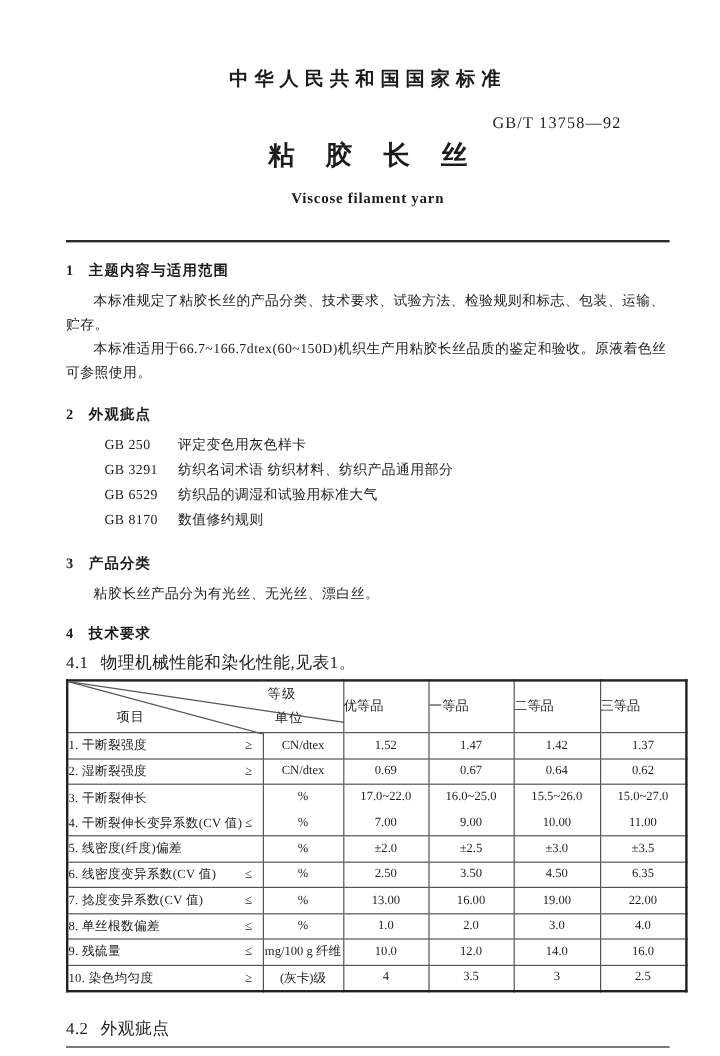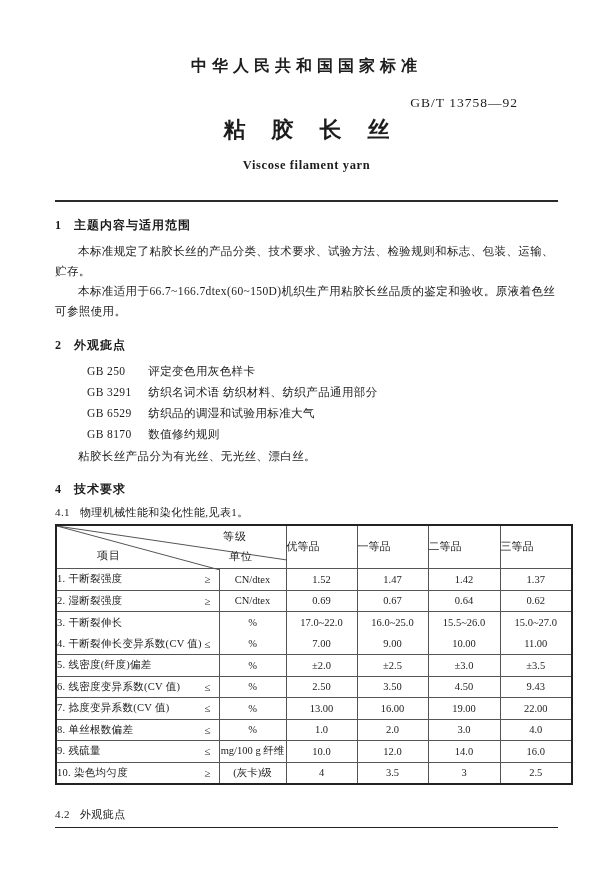--- a/index.html
+++ b/index.html
@@ -17,21 +17,21 @@
   .title { text-align:center; font-size:22px; font-weight:bold; letter-spacing:26px; padding-left:26px; margin-top:4px; }
   .title-en { text-align:center; font-size:12.5px; font-weight:bold; margin-top:13px; letter-spacing:0.6px; }
   .rule-top { border-top:2.5px solid #2b2b2b; margin-top:27px; }
 
   .sec-h { font-size:12px; font-weight:bold; margin:15px 0 7px; letter-spacing:1px; }
   .sec-h .h-no { margin-right:12px; }
   .para { font-size:11.5px; line-height:1.75; text-indent:2em; letter-spacing:0.4px; }
   .refs { margin:2px 0 0 2em; }
   .ref { font-size:11.5px; line-height:1.85; letter-spacing:0.4px; }
   .ref-code { display:inline-block; min-width:58px; }
-  .sub { font-size:11px; margin:3px 0 4px; letter-spacing:0.4px; }
+  .sub { font-size:14px; margin:3px 0 4px; letter-spacing:0.4px; }
   .sub .h-no { margin-right:10px; }
 
   .tbl-caption { text-align:center; font-size:11.5px; margin:9px 0 3px; letter-spacing:2px; }
   table.spec { width:516px; border-collapse:collapse; table-layout:fixed; font-size:10.5px; border:2px solid #222; }
   table.spec th, table.spec td { border:1px solid #555; padding:0; }
   table.spec thead th { height:44px; font-weight:normal; font-size:11px; text-align:left; vertical-align:middle; }
   th.corner { position:relative; padding:0; }
   th.corner svg { position:absolute; left:0; top:0; }
   th.corner span { position:absolute; font-size:11px; letter-spacing:1px; }
   .c-grade { left:166px; top:3px; }
@@ -81,20 +81,23 @@
       <div class="ref">
         <span class="ref-code">GB 6529</span>
         <span class="ref-title">纺织品的调湿和试验用标准大气</span>
       </div>
       <div class="ref">
         <span class="ref-code">GB 8170</span>
         <span class="ref-title">数值修约规则</span>
       </div>
     </div>
 
+    <div class="sec-h">
+      <span class="h-no">3</span><span>产品分类</span>
+    </div>
     <p class="para">粘胶长丝产品分为有光丝、无光丝、漂白丝。</p>
 
     <div class="sec-h">
       <span class="h-no">4</span><span>技术要求</span>
     </div>
     <div class="sub">
       <span class="h-no">4.1</span><span>物理机械性能和染化性能,见表1。</span>
     </div>
 
 
@@ -182,21 +185,21 @@
       </tr>
           <tr>
         <td class="c-name">
           <span>6.  线密度变异系数(CV 值)</span>
           <span class="cmp">≤</span>
         </td>
         <td class="c-unitcol">%</td>
         <td class="c-val">2.50</td>
         <td class="c-val">3.50</td>
         <td class="c-val">4.50</td>
-        <td class="c-val">9.43</td>
+        <td class="c-val">6.35</td>
       </tr>
           <tr>
         <td class="c-name">
           <span>7.  捻度变异系数(CV 值)</span>
           <span class="cmp">≤</span>
         </td>
         <td class="c-unitcol">%</td>
         <td class="c-val">13.00</td>
         <td class="c-val">16.00</td>
         <td class="c-val">19.00</td>

